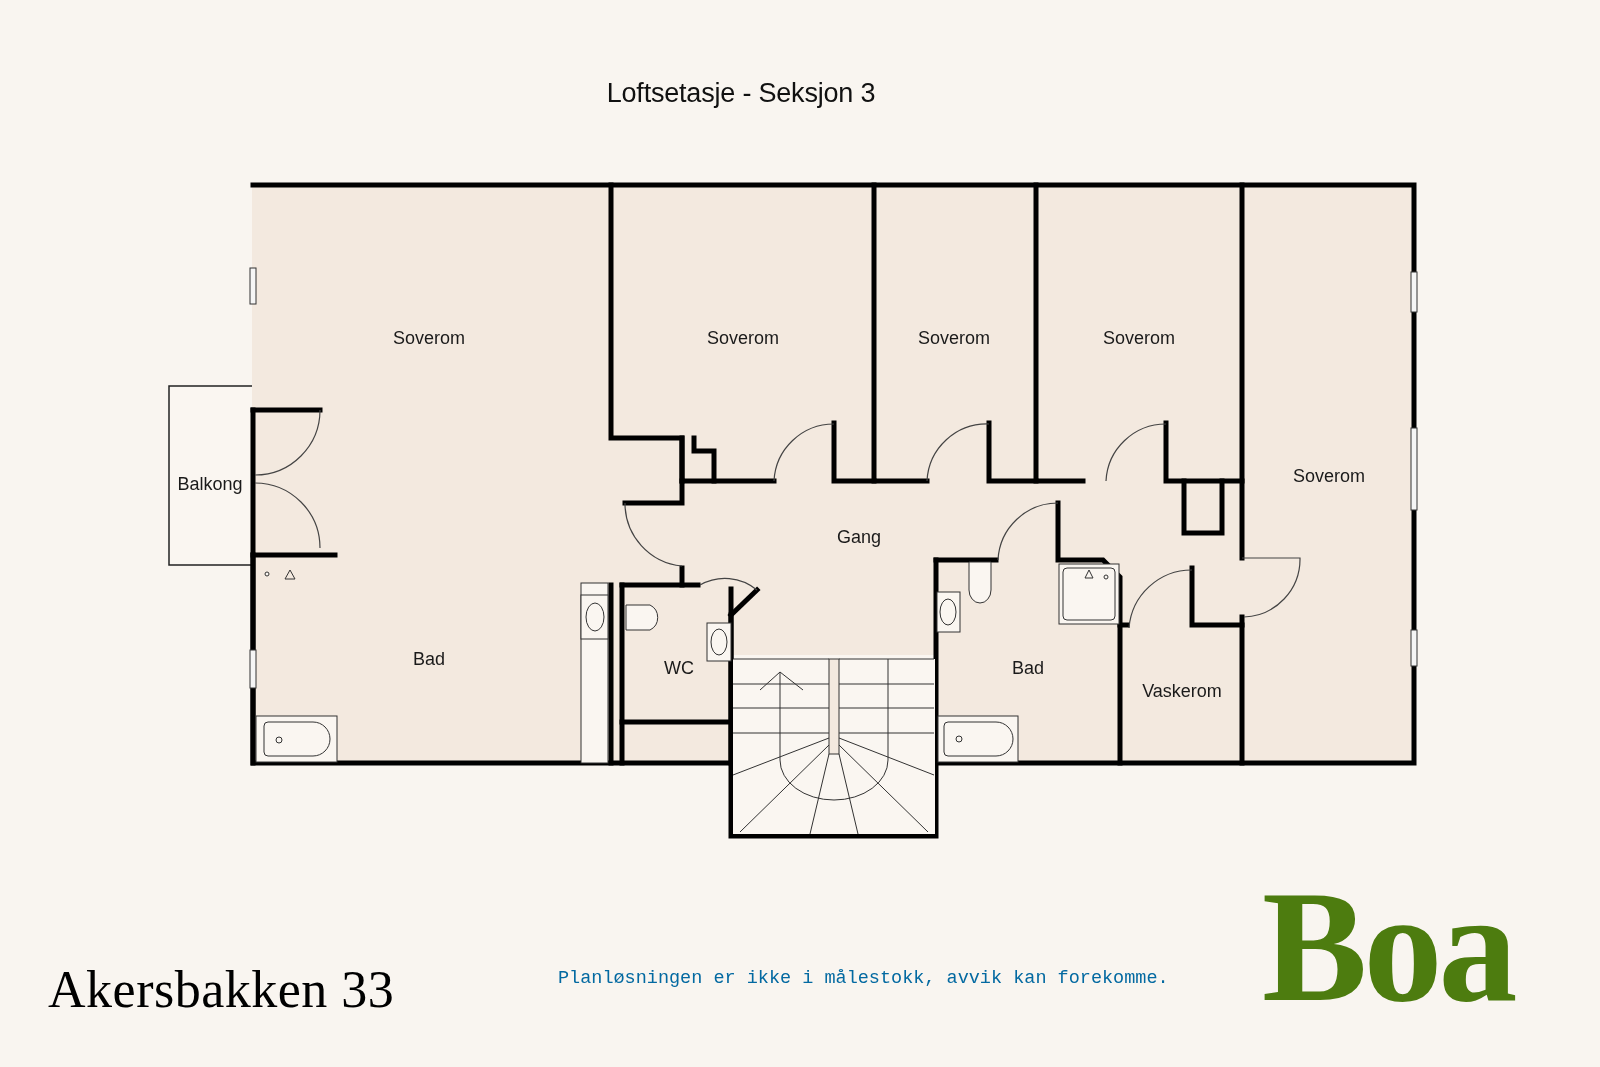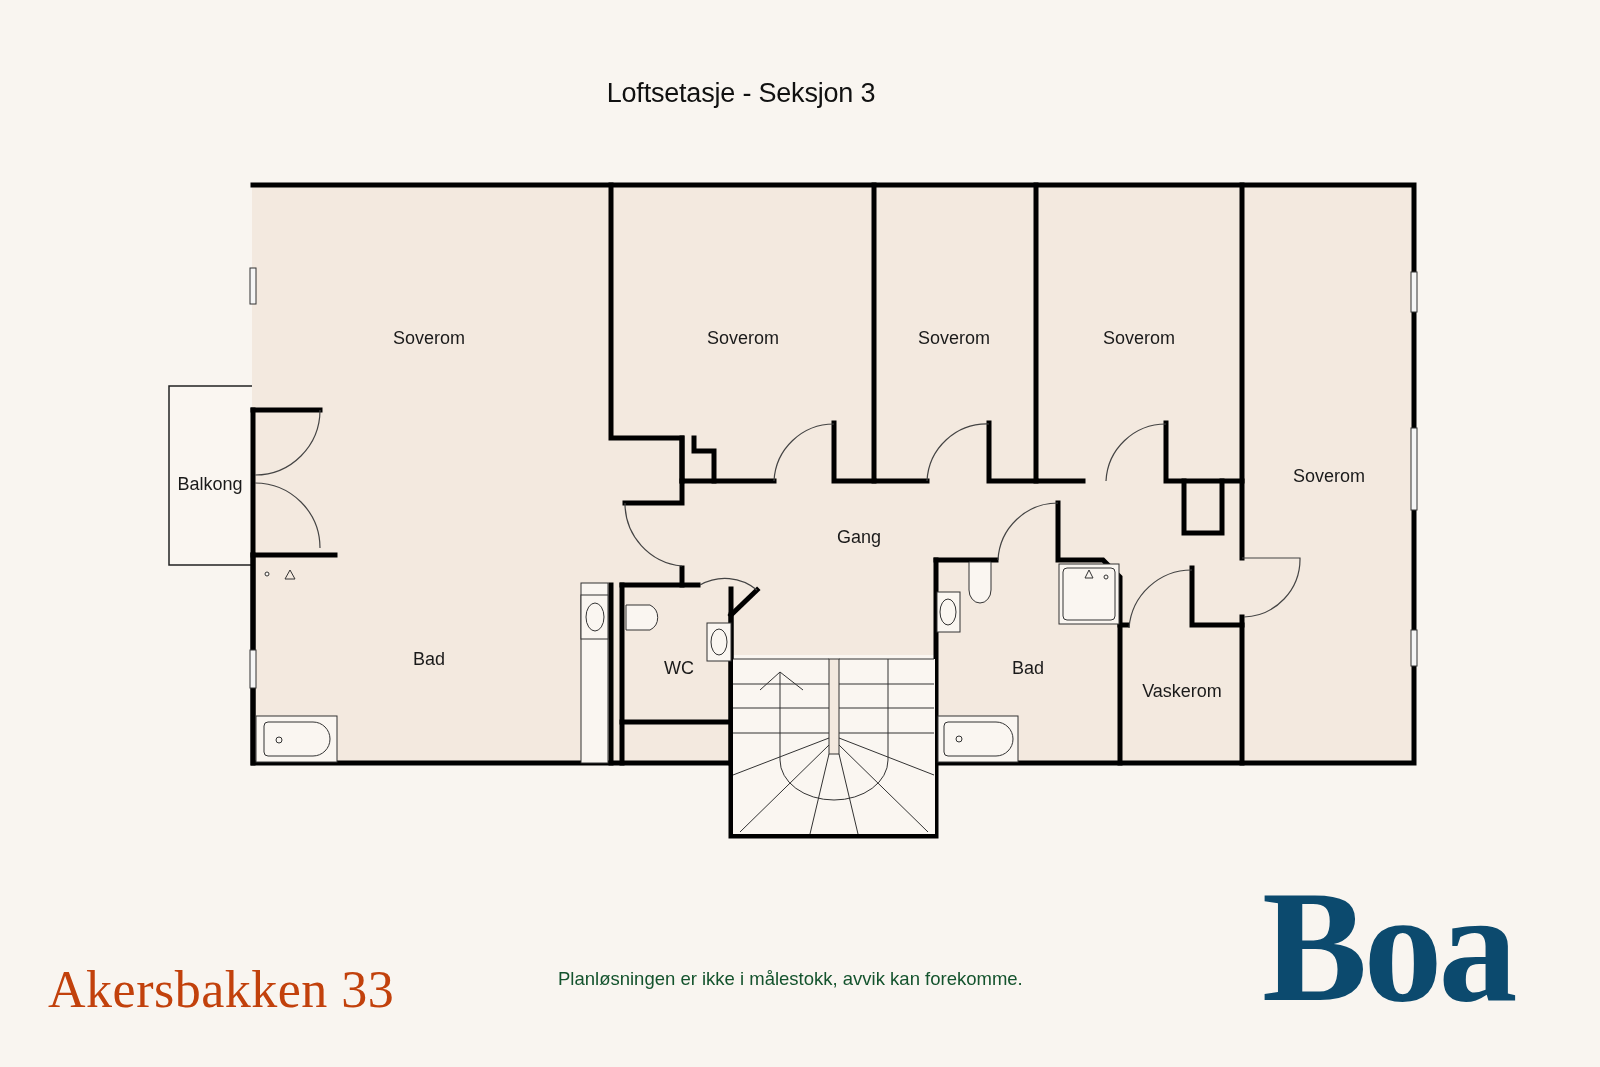--- a/index.html
+++ b/index.html
@@ -9,30 +9,30 @@
     font-family: "Liberation Sans", sans-serif; color: #111;
   }
   .title {
     position: absolute; left: 0; width: 1482px; top: 78px;
     text-align: center; font-size: 27px; font-weight: 500; letter-spacing: -0.2px;
   }
   svg.plan { position: absolute; left: 0; top: 0; }
   .room-label { font-family: "Liberation Sans", sans-serif; font-size: 18px; fill: #1a1a1a; }
   .address {
     position: absolute; left: 48px; top: 960px;
-    font-family: "Liberation Serif", serif; font-size: 52px; color: #c2410c; letter-spacing: 0.5px;
+    font-family: "Liberation Serif", serif; font-size: 52px; color: #000000; letter-spacing: 0.5px;
   }
   .disclaimer {
     position: absolute; left: 558px; top: 966px;
-    font-family: Liberation Sans, sans-serif; font-size: 18.5px; line-height: 25px; color: #14532d;
+    font-family: Liberation Mono, monospace; font-size: 18.5px; line-height: 25px; color: #0369a1;
   }
   .logo {
     position: absolute; left: 1262px; top: 868px;
     font-family: "Liberation Serif", serif; font-weight: bold; font-size: 158px;
-    letter-spacing: -4px; color: #0c4a6e; line-height: 1;
+    letter-spacing: -4px; color: #4d7c0f; line-height: 1;
   }
 </style>
 </head>
 <body>
 
 <div class="title">Loftsetasje - Seksjon 3</div>
 
 <svg class="plan" width="1600" height="1067" viewBox="0 0 1600 1067" xmlns="http://www.w3.org/2000/svg">
 
   <g>

